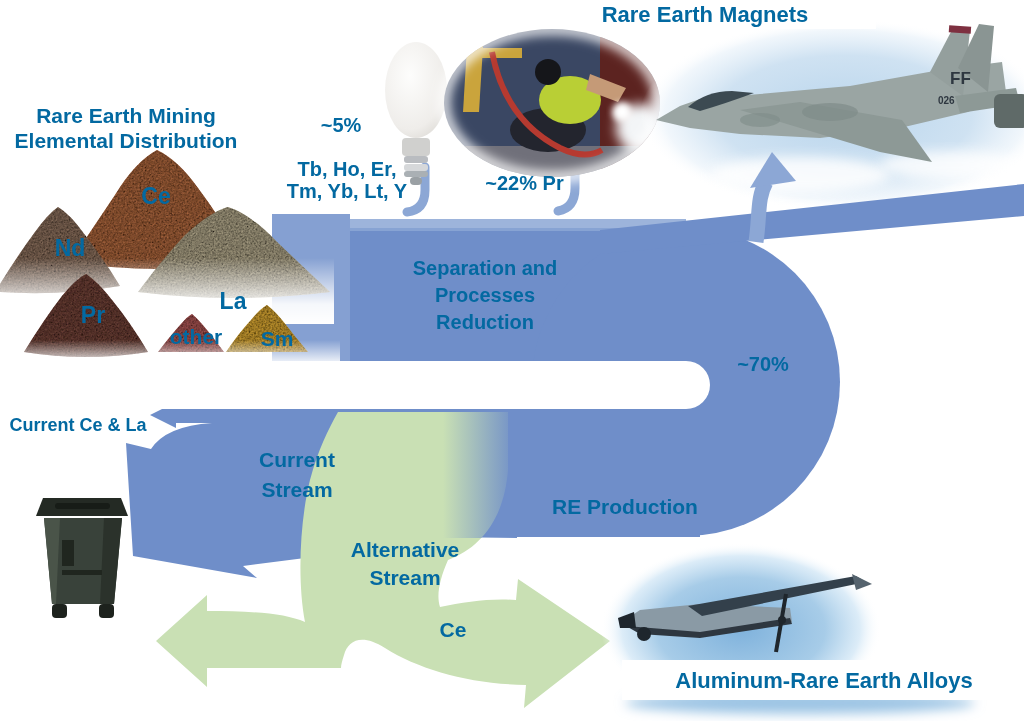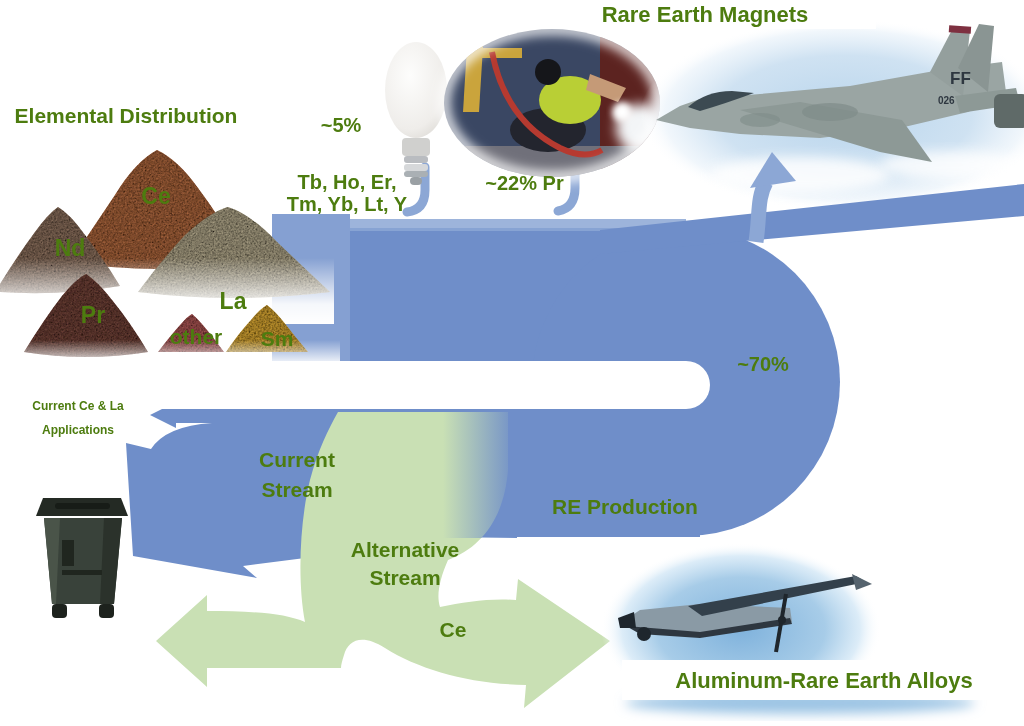--- a/index.html
+++ b/index.html
@@ -1,19 +1,19 @@
 <!DOCTYPE html>
 <html><head>
 <meta charset="utf-8">
 <style>
   html,body{margin:0;padding:0;background:#ffffff;}
   #stage{position:relative;width:1024px;height:726px;background:#fff;overflow:hidden;
          font-family:"Liberation Sans",sans-serif;}
   #art{position:absolute;left:0;top:0;width:1024px;height:726px;}
-  .lbl{position:absolute;font-weight:700;color:#4d7c0f;text-align:center;
+  .lbl{position:absolute;font-weight:700;color:#0369a1;text-align:center;
        line-height:1.15;white-space:nowrap;z-index:5;}
   .lbl div{white-space:nowrap;}
 </style>
 </head>
 <body>
 
 <div id="stage">
 
 <svg id="art" viewBox="0 0 1024 726" xmlns="http://www.w3.org/2000/svg">
   <defs>
@@ -200,39 +200,44 @@
     <ellipse cx="800" cy="703" rx="175" ry="11" fill="#9cc4e4" filter="url(#soft)"></ellipse>
     <rect x="622" y="660" width="402" height="40" fill="#ffffff"></rect>
   </g>
 
   <rect x="540" y="0" width="336" height="29" fill="#ffffff" opacity="0.92"></rect>
 </svg>
 
   <div class="lbl" style="left:545px;top:2px;width:320px;font-size:22px;">Rare Earth Magnets</div>
 
   <div class="lbl" style="left:2px;top:103px;width:248px;font-size:21px;line-height:25px;">
+    <div>Rare Earth Mining</div>
     <div>Elemental Distribution</div>
   </div>
 
   <div class="lbl" style="left:305px;top:114px;width:72px;font-size:20px;">~5%</div>
-  <div class="lbl" style="left:278px;top:171px;width:138px;font-size:20px;line-height:22px;">
+  <div class="lbl" style="left:278px;top:158px;width:138px;font-size:20px;line-height:22px;">
     <div>Tb, Ho, Er,</div>
     <div>Tm, Yb, Lt, Y</div>
   </div>
 
   <div class="lbl" style="left:462px;top:172px;width:125px;font-size:20px;">~22% Pr</div>
 
+  <div class="lbl" style="left:382px;top:255px;width:206px;font-size:20px;line-height:27px;">
+    <div>Separation and</div>
+    <div>Processes</div>
+    <div>Reduction</div>
+  </div>
 
   <div class="lbl" style="left:695px;top:349px;width:136px;font-size:20px;line-height:31px;">
     <div>~70%</div>
   </div>
 
-  <div class="lbl" style="left:0px;top:394px;width:156px;font-size:12px;line-height:24px;">
+  <div class="lbl" style="left:0px;top:413px;width:156px;font-size:18px;line-height:24px;">
     <div>Current Ce &amp; La</div>
-    <div>Applications</div>
   </div>
 
   <div class="lbl" style="left:215px;top:445px;width:164px;font-size:21px;line-height:30px;">
     <div>Current</div>
     <div>Stream</div>
   </div>
 
   <div class="lbl" style="left:500px;top:451px;width:250px;font-size:21px;line-height:29px;margin-top:41px;">
     <div>RE Production</div>
   </div>

